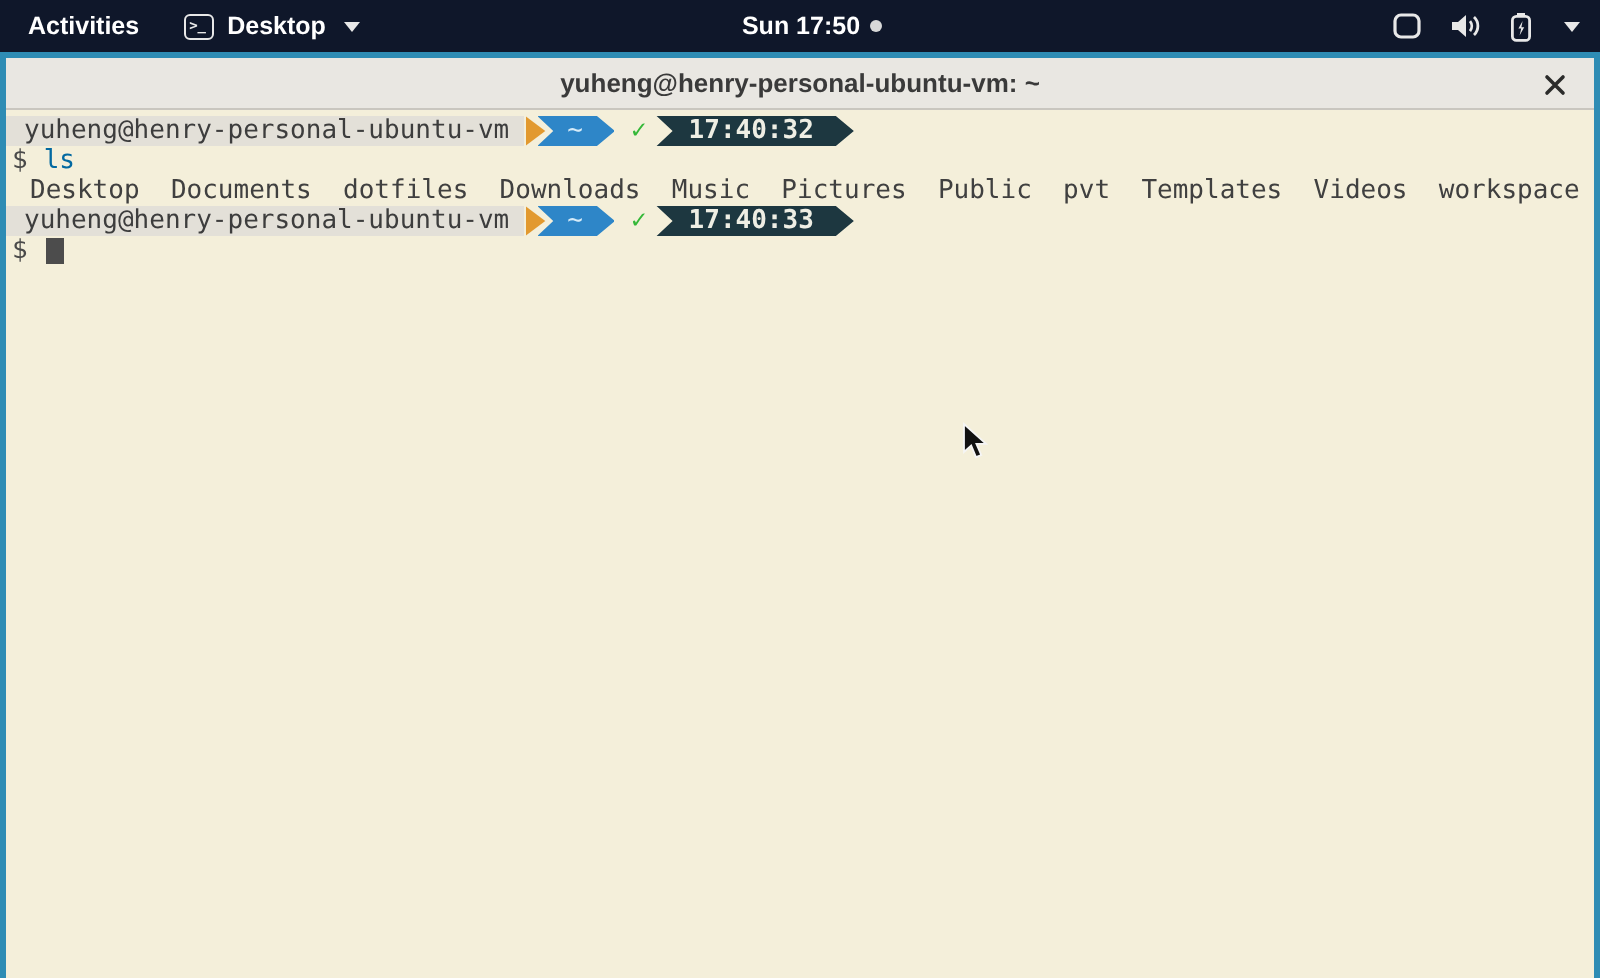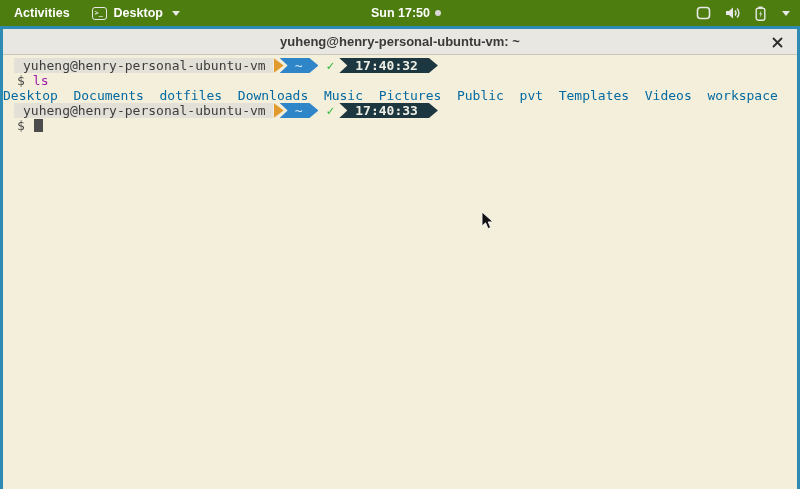--- a/index.html
+++ b/index.html
@@ -8,21 +8,21 @@
     position:relative;
     font-family:"Liberation Sans", sans-serif;
     background:
       linear-gradient(to bottom, rgba(0,0,0,0) 92%, rgba(0,20,40,.45) 100%),
       radial-gradient(ellipse 95% 130% at 50% 8%, #1db0a0 0%, #189da6 38%, #1a84ae 70%, #1a6dad 92%, #155d9c 100%);
   }
 
   
   .topbar {
     position:absolute; top:0; left:0; width:800px; height:26px;
-    background:#4d7c0f; color:#fff; display:flex; align-items:center;
+    background:#0f172a; color:#fff; display:flex; align-items:center;
     font-size:12.5px; font-weight:bold; z-index:30;
   }
   .tb-left { display:flex; align-items:center; gap:18px; padding-left:10px; }
   .activities { padding:0 4px; cursor:pointer; }
   .appmenu { display:flex; align-items:center; gap:7px; cursor:pointer; }
   .term-glyph {
     width:15px; height:13px; border:1.4px solid #e8e8e8; border-radius:3px;
     display:flex; align-items:center; justify-content:flex-start;
     font-family:"DejaVu Sans Mono", monospace; font-size:7px; line-height:7px;
     color:#e8e8e8; padding-left:2px; letter-spacing:0;
@@ -61,21 +61,21 @@
     position:absolute; right:10px; top:3px; width:20px; height:20px;
     display:flex; align-items:center; justify-content:center; cursor:pointer;
   }
 
   
   .termbody {
     flex:1; background:#f4efda; padding:3px 0 0 0; overflow:hidden;
     font-family:"DejaVu Sans Mono", monospace; font-size:13px; line-height:15px;
     color:#3f3f3f;
   }
-  .trow { height:15px; display:flex; align-items:center; white-space:pre;padding-left:11px; }
+  .trow { height:15px; display:flex; align-items:center; white-space:pre; }
 
   
   .pl-user {
     background:#e3e0d8; color:#3d3d3d; height:15px;
     display:flex; align-items:center; padding:0 7px 0 9px;
   }
   .pl-arrow {
     width:10px; height:15px; margin-left:1px;
     background:#e2992e;
     clip-path:polygon(0 0, 100% 50%, 0 100%);
@@ -85,22 +85,22 @@
     background:#2e86c8; color:#d6ebf8; padding:0 16px 0 15px; margin-left:-4px;
     clip-path:polygon(0 0, calc(100% - 9px) 0, 100% 50%, calc(100% - 9px) 100%, 0 100%, 8px 50%);
   }
   .check { color:#35b838; font-weight:bold; margin:0 5px 0 8px; }
   .band-dark {
     background:#1d3740; color:#eeeee4; padding:0 20px 0 16px; font-weight:bold;
     clip-path:polygon(0 0, calc(100% - 9px) 0, 100% 50%, calc(100% - 9px) 100%, 0 100%, 8px 50%);
   }
 
   .dollar { color:#4a4a4a; padding-left:3px; }
-  .cmd { color:#a21caf; padding-left:8px; }
-  .ls-line { color:#0369a1; padding-left:0; }
+  .cmd { color:#0369a1; padding-left:8px; }
+  .ls-line { color:#404040; padding-left:12px; }
   .cursor-block {
     width:9px; height:13px; background:#4c4c4c; display:inline-block; margin-left:9px;
   }
 
   
   .mouse { position:absolute; left:481px; top:211px; z-index:50; pointer-events:none; }
 </style>
 </head>
 <body>
 

